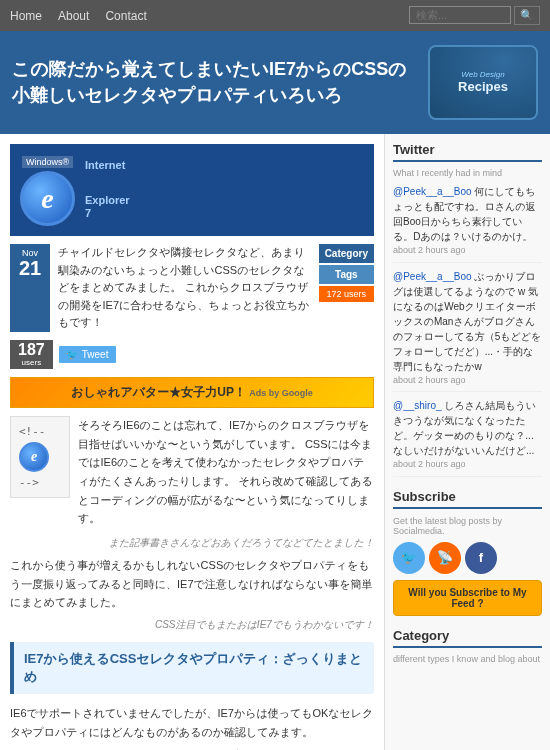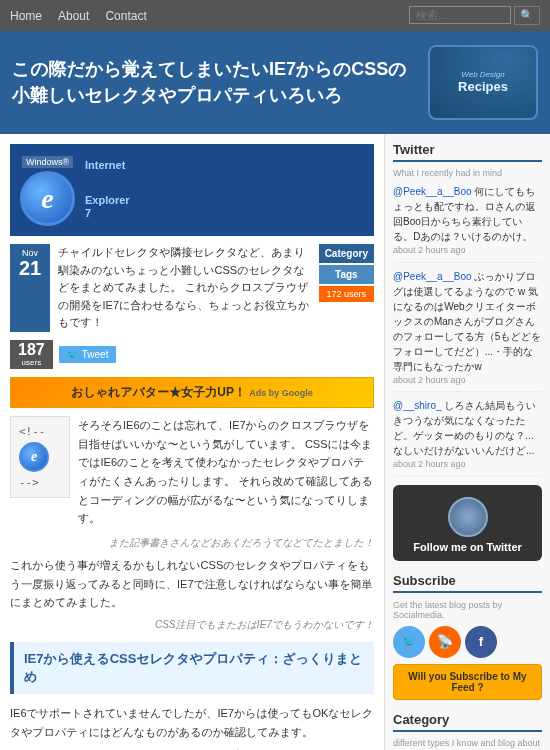--- a/index.html
+++ b/index.html
@@ -181,25 +181,20 @@
         <span class="tweet-user">@Peek__a__Boo</span>
         <span>ぶっかりブログは使選してるようなので w 気になるのはWebクリエイターボックスのManさんがブログさんのフォローしてる方（5もどどをフォローしてだど）...・手的な専門にもなったかw</span>
         <div class="tweet-time">about 2 hours ago</div>
       </div>
       <div class="tweet-item">
         <span class="tweet-user">@__shiro_</span>
         <span>しろさん結局もういきつうなが気になくなったたど。ゲッターめのもりのな？...なしいだけがないいんだけど...</span>
         <div class="tweet-time">about 2 hours ago</div>
       </div>
 
-      <div class="follow-me">
-        <div class="follow-avatar"></div>
-        <div class="follow-me-text">Follow me
-on Twitter</div>
-      </div>
     </div>
 
     <div class="side-section">
       <div class="subscribe-title">Subscribe</div>
       <div class="subscribe-sub">Get the latest blog posts by Socialmedia.</div>
       <div class="social-icons">
         <div class="social-icon social-twitter">🐦</div>
         <div class="social-icon social-rss">📡</div>
         <div class="social-icon social-fb">f</div>
       </div>

